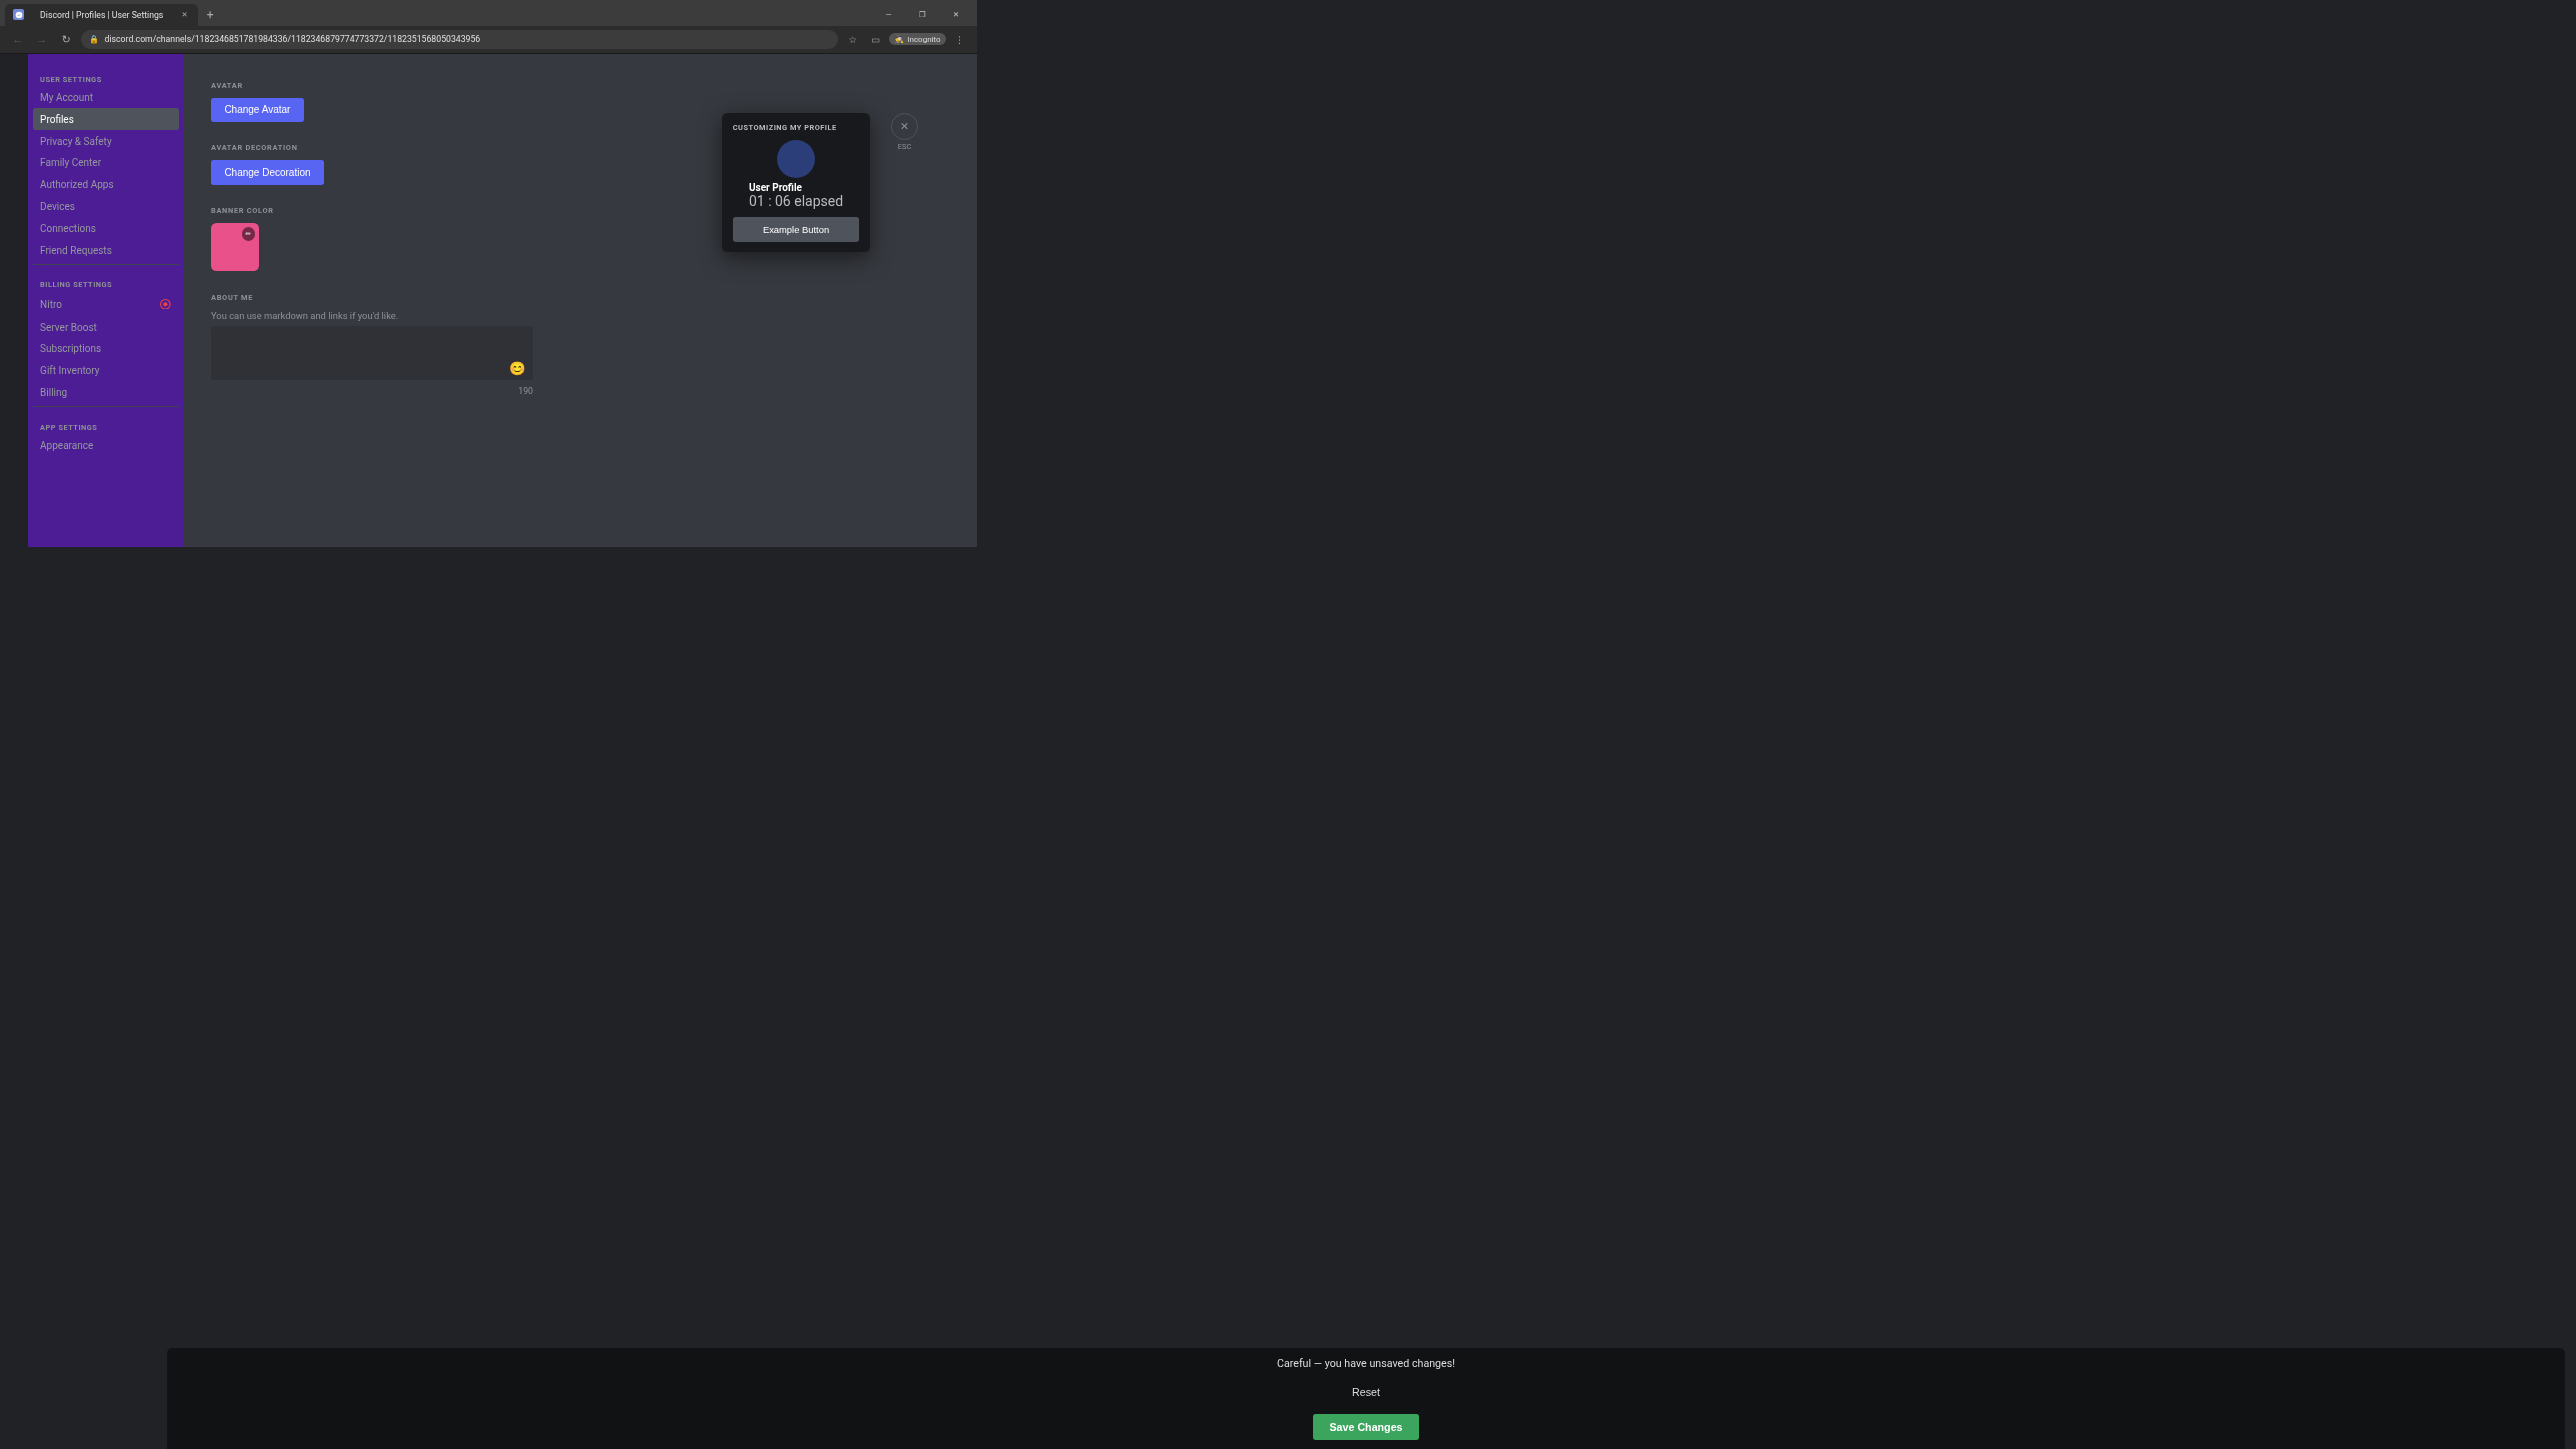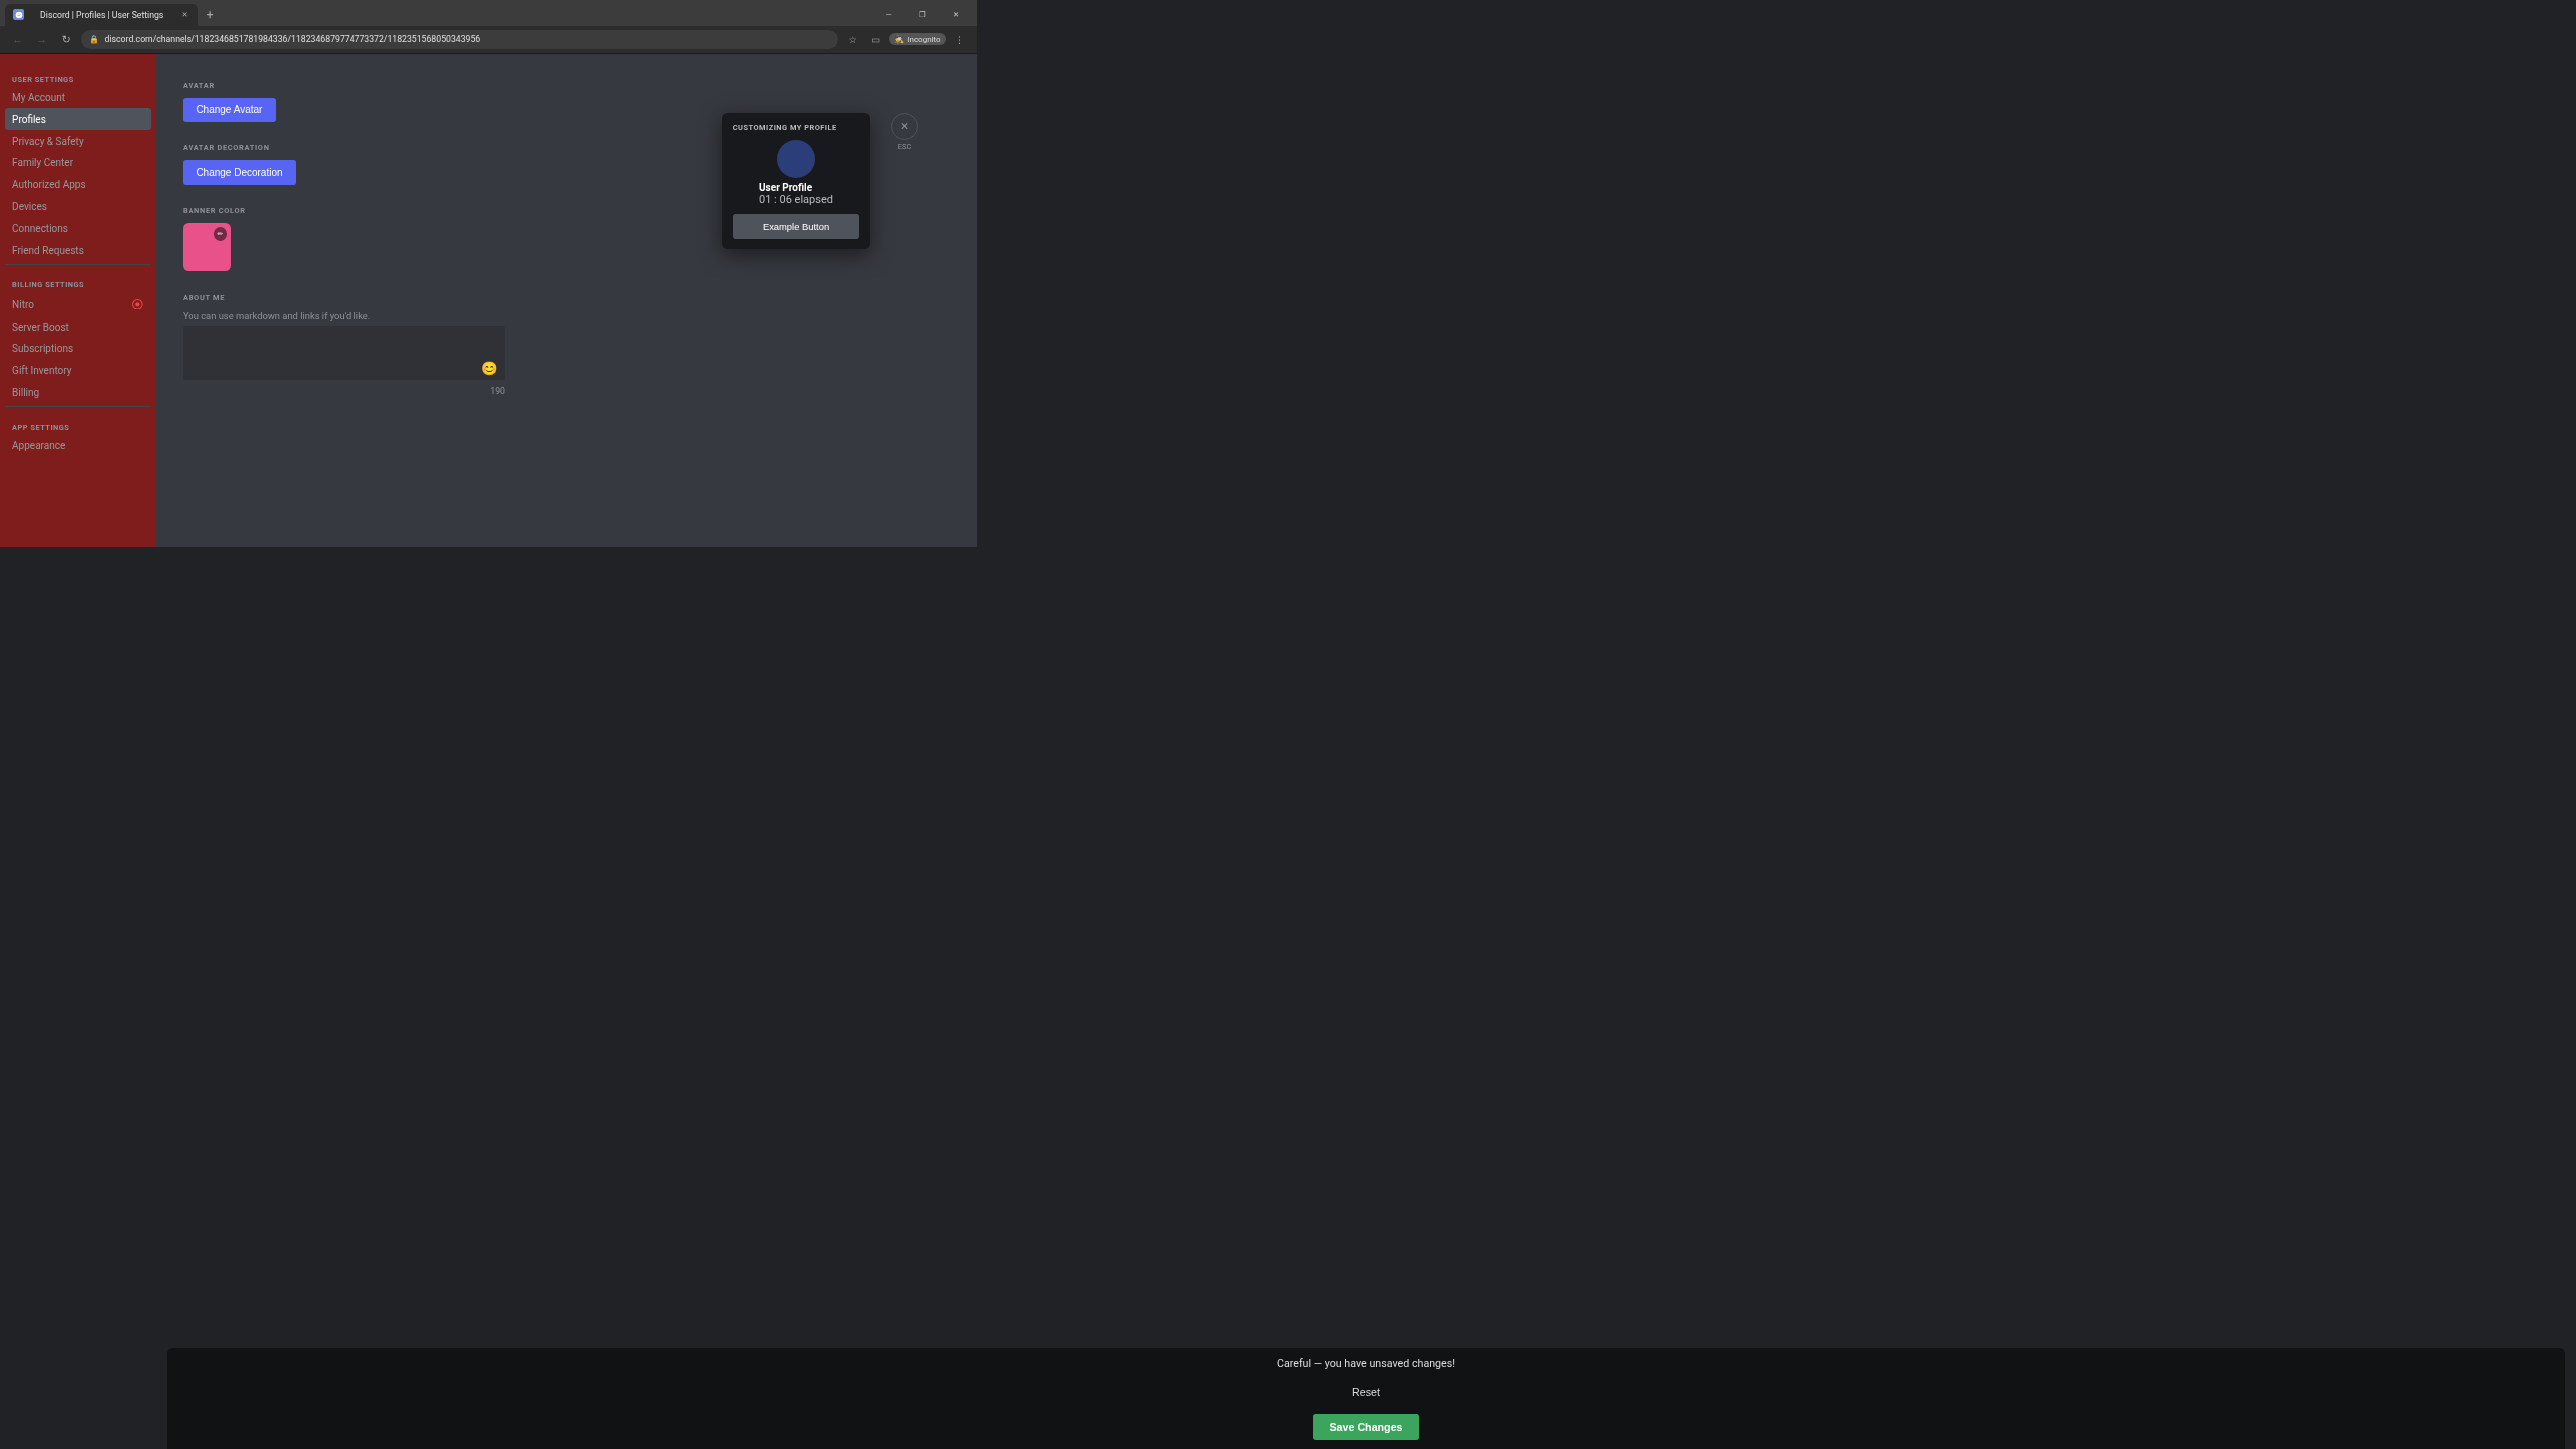--- a/index.html
+++ b/index.html
@@ -166,24 +166,25 @@
 
     
     .app-container {
       display: flex;
       height: calc(547px - 52px);
     }
 
     
     .sidebar {
       width: 156px;
-      background: #7f1d1d;
+      background: #4c1d95;
       padding: 10.7px 5.4px;
       overflow-y: auto;
       flex-shrink: 0;
+      margin-left: 28px;
     }
 
     .sidebar-section-label {
       font-size: 7.4px;
       font-weight: 700;
       color: #8e9297;
       text-transform: uppercase;
       letter-spacing: 0.5px;
       padding: 5.4px 6.7px 2.7px;
       margin-top: 5.4px;
@@ -359,21 +360,21 @@
       flex: 1;
     }
 
     .profile-name {
       font-size: 10px;
       font-weight: 700;
       color: #fff;
     }
 
     .profile-elapsed {
-      font-size: 11px;
+      font-size: 14px;
       color: #b9bbbe;
       text-align: center;
     }
 
     .example-btn {
       width: 100%;
       background: #4f545c;
       color: #fff;
       border: none;
       border-radius: 2.7px;

